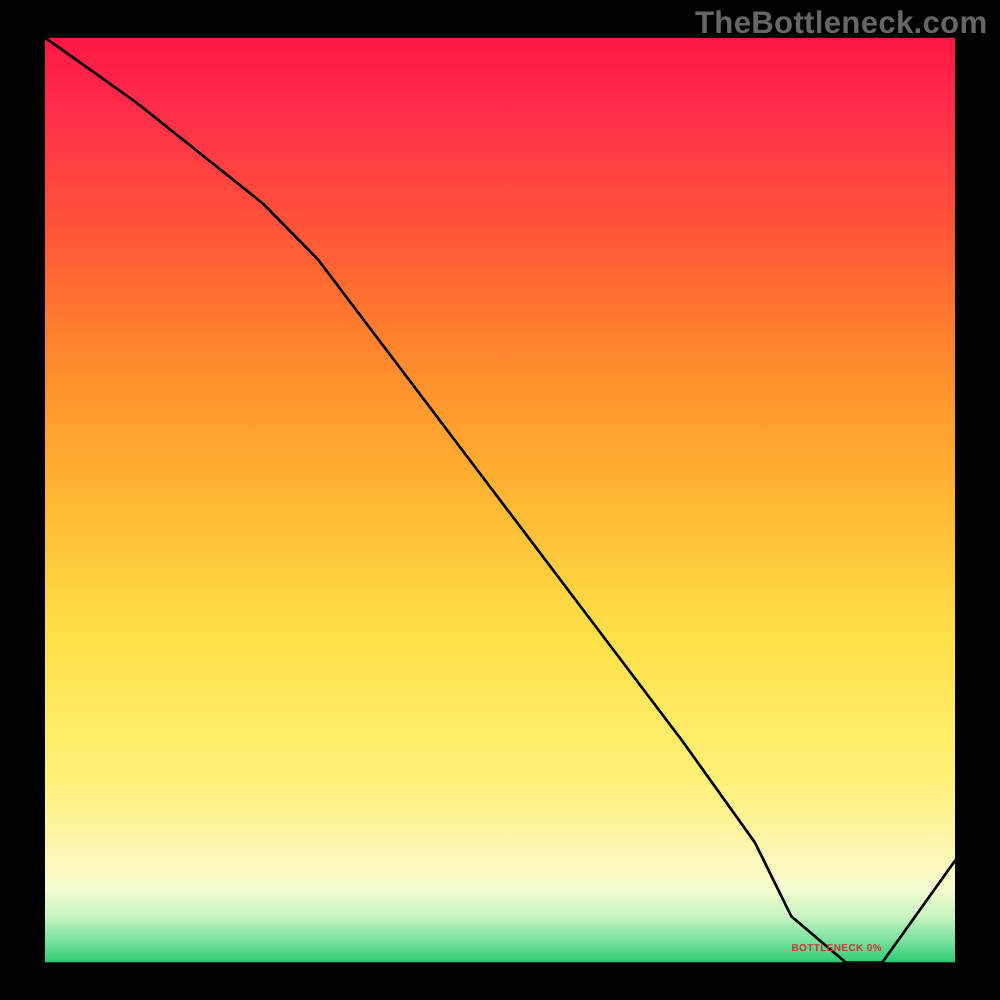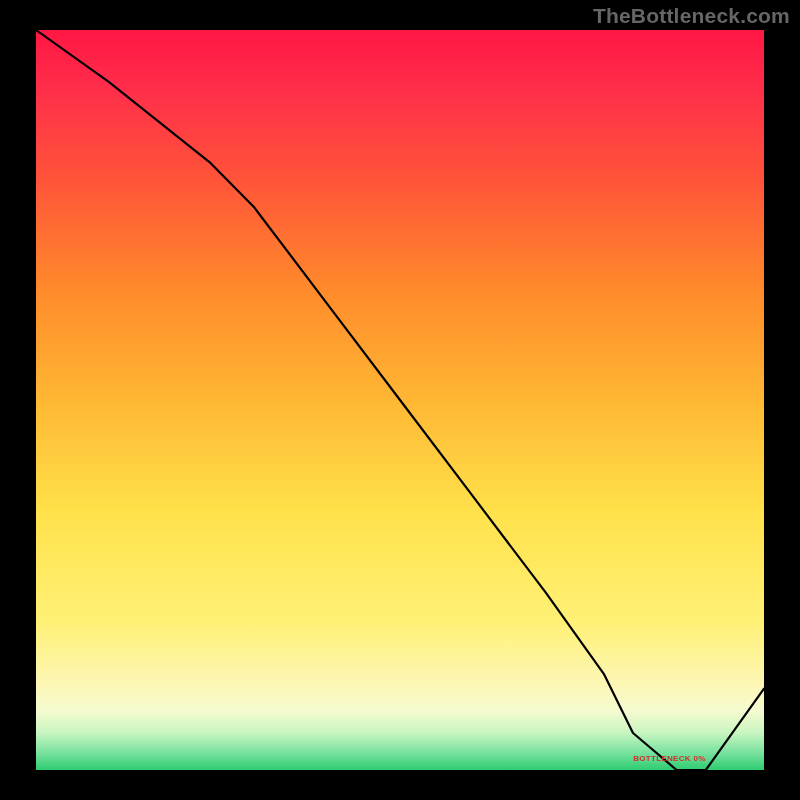--- a/index.html
+++ b/index.html
@@ -15,21 +15,21 @@
     position: relative;
     width: 800px;
     height: 800px;
     background: #000;
   }
   .watermark {
     position: absolute;
     top: 4px;
     right: 10px;
     color: #666;
-    font-size: 21px;
+    font-size: 25px;
     font-weight: bold;
     letter-spacing: 0.2px;
   }
   .plot {
     position: absolute;
     left: 36px;
     top: 30px;
     width: 728px;
     height: 740px;
   }

